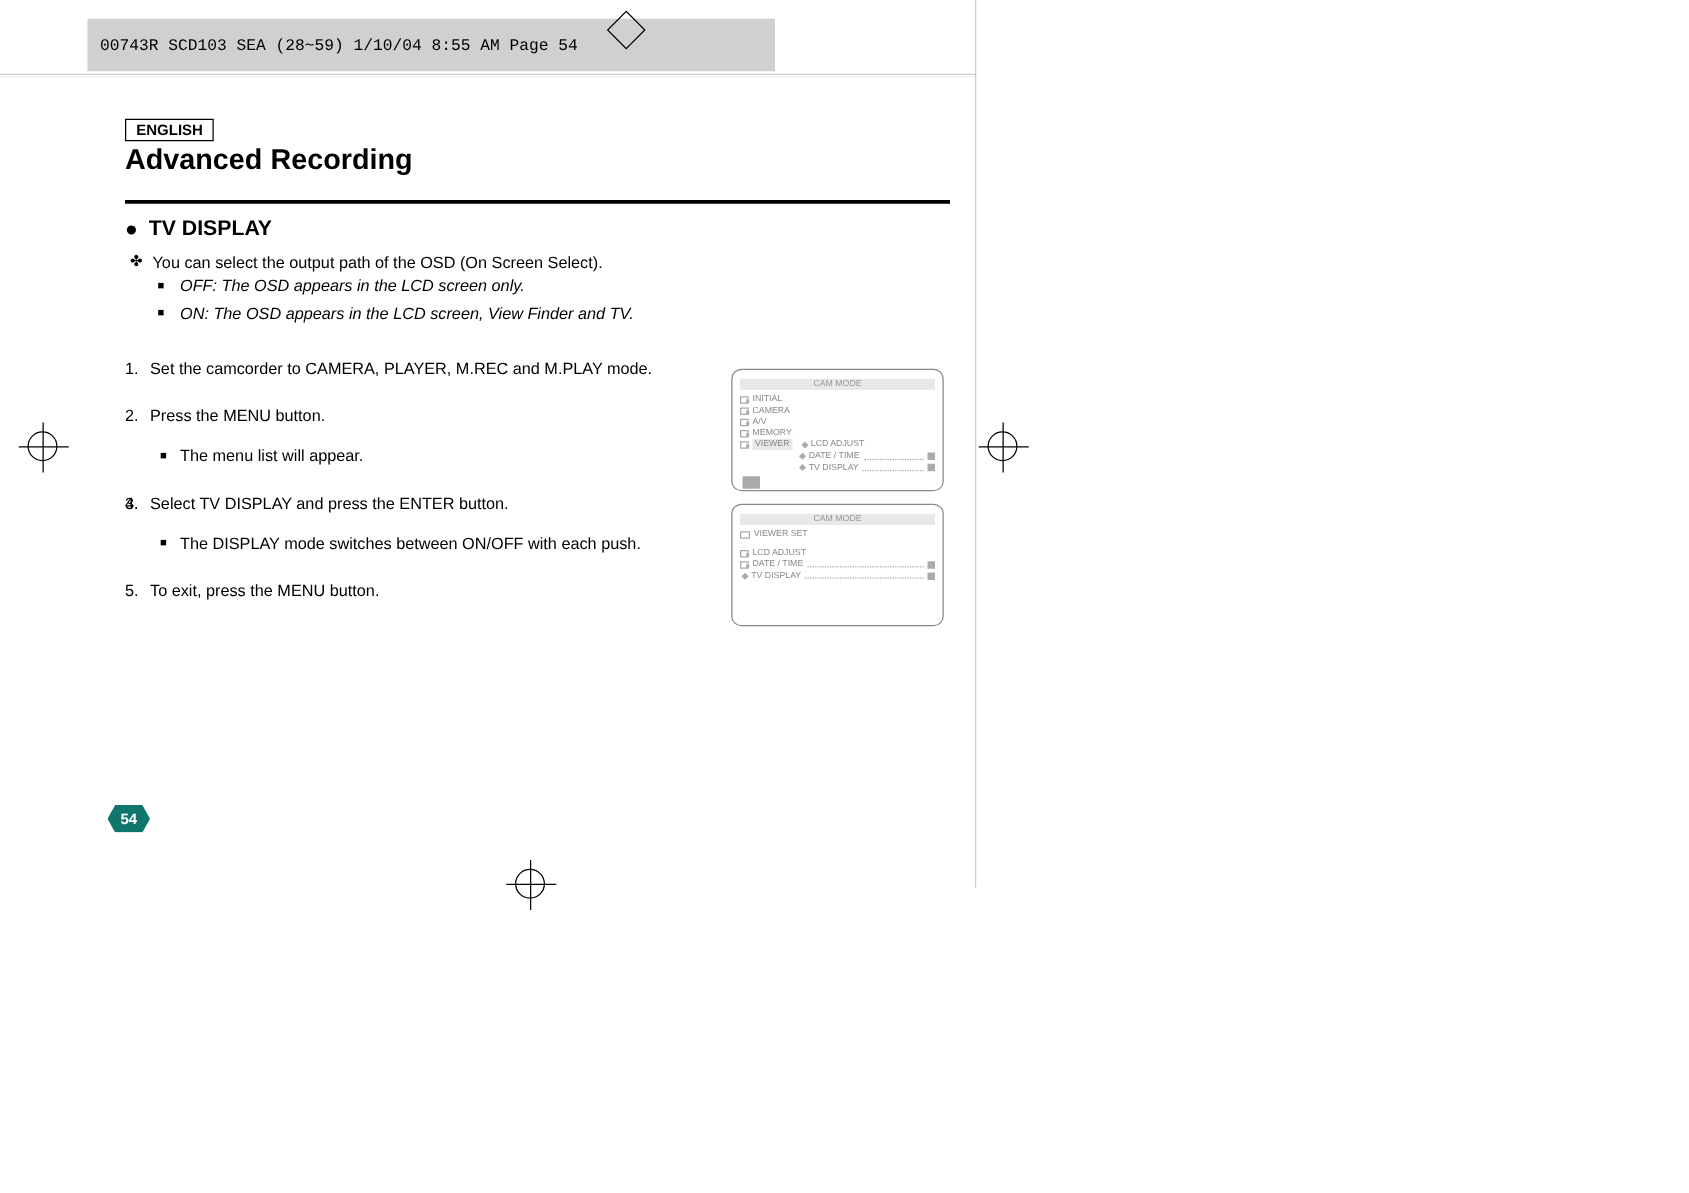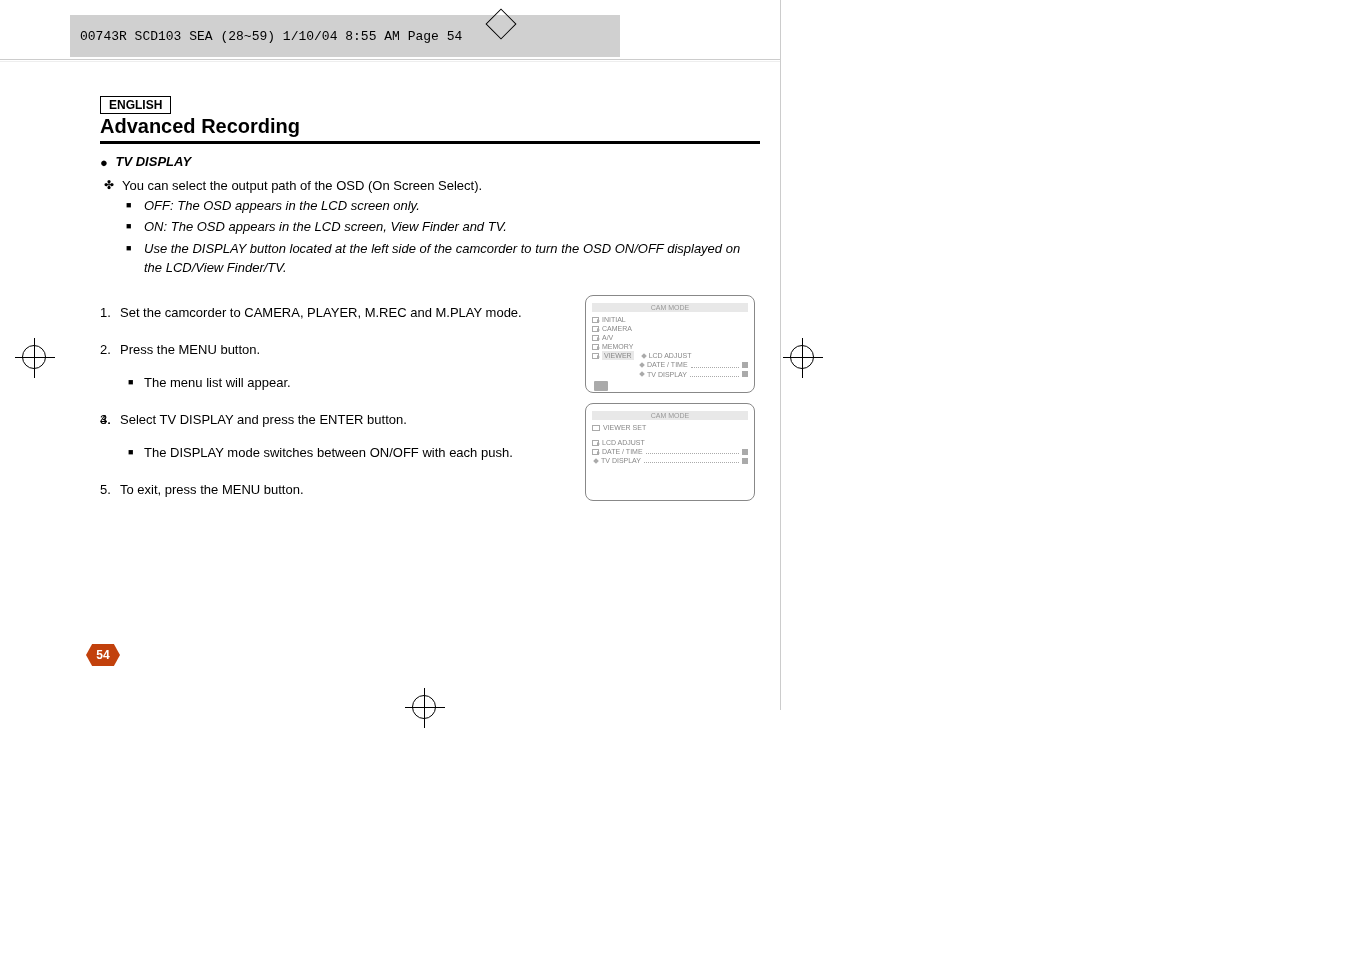--- a/index.html
+++ b/index.html
@@ -99,31 +99,30 @@
     }
     .lang-box {
       display: inline-block;
       border: 1.5px solid #000;
       padding: 1px 8px;
       font-size: 12px;
       font-weight: bold;
       margin-bottom: 1px;
     }
     .main-heading {
-      font-size: 20px;
+      font-size: 23px;
       font-weight: bold;
       border-bottom: 3px solid #000;
-      padding-bottom: 3px;
+      padding-bottom: 19px;
       margin-bottom: 10px;
     }
     .section-title {
-      font-size: 13px;
+      font-size: 17px;
       font-weight: bold;
       margin-bottom: 6px;
-      font-style: italic;
     }
     .bullet-dot {
       display: inline-block;
       vertical-align: middle;
       margin-right: 4px;
     }
     .list-level1 {
       list-style: none;
       padding-left: 22px;
       font-size: 13px;
@@ -187,21 +186,21 @@
       left: -16px;
       font-size: 9px;
       top: 3px;
     }
     .page-badge {
       position: absolute;
       top: 644px;
       left: 86px;
       width: 34px;
       height: 22px;
-      background: #c2410c;
+      background: #0f766e;
       color: #fff;
       font-size: 12px;
       font-weight: bold;
       display: flex;
       align-items: center;
       justify-content: center;
       clip-path: polygon(18% 0, 82% 0, 100% 50%, 82% 100%, 18% 100%, 0 50%);
     }
     .screens {
       position: absolute;
@@ -320,21 +319,20 @@
     <span class="bullet-dot">●</span>
     <span>TV DISPLAY</span>
   </div>
 
   <ul class="list-level1">
     <li>
       <span>You can select the output path of the OSD (On Screen Select).</span>
       <ul class="list-level2">
         <li>OFF: The OSD appears in the LCD screen only.</li>
         <li>ON: The OSD appears in the LCD screen, View Finder and TV.</li>
-        <li>Use the DISPLAY button located at the left side of the camcorder to turn the OSD ON/OFF displayed on the LCD/View Finder/TV.</li>
       </ul>
     </li>
   </ul>
 
   <ol class="ordered-steps">
     <li>
       <span class="num">1.</span>
       <span>Set the camcorder to CAMERA, PLAYER, M.REC and M.PLAY mode.</span>
     </li>
     <li>

